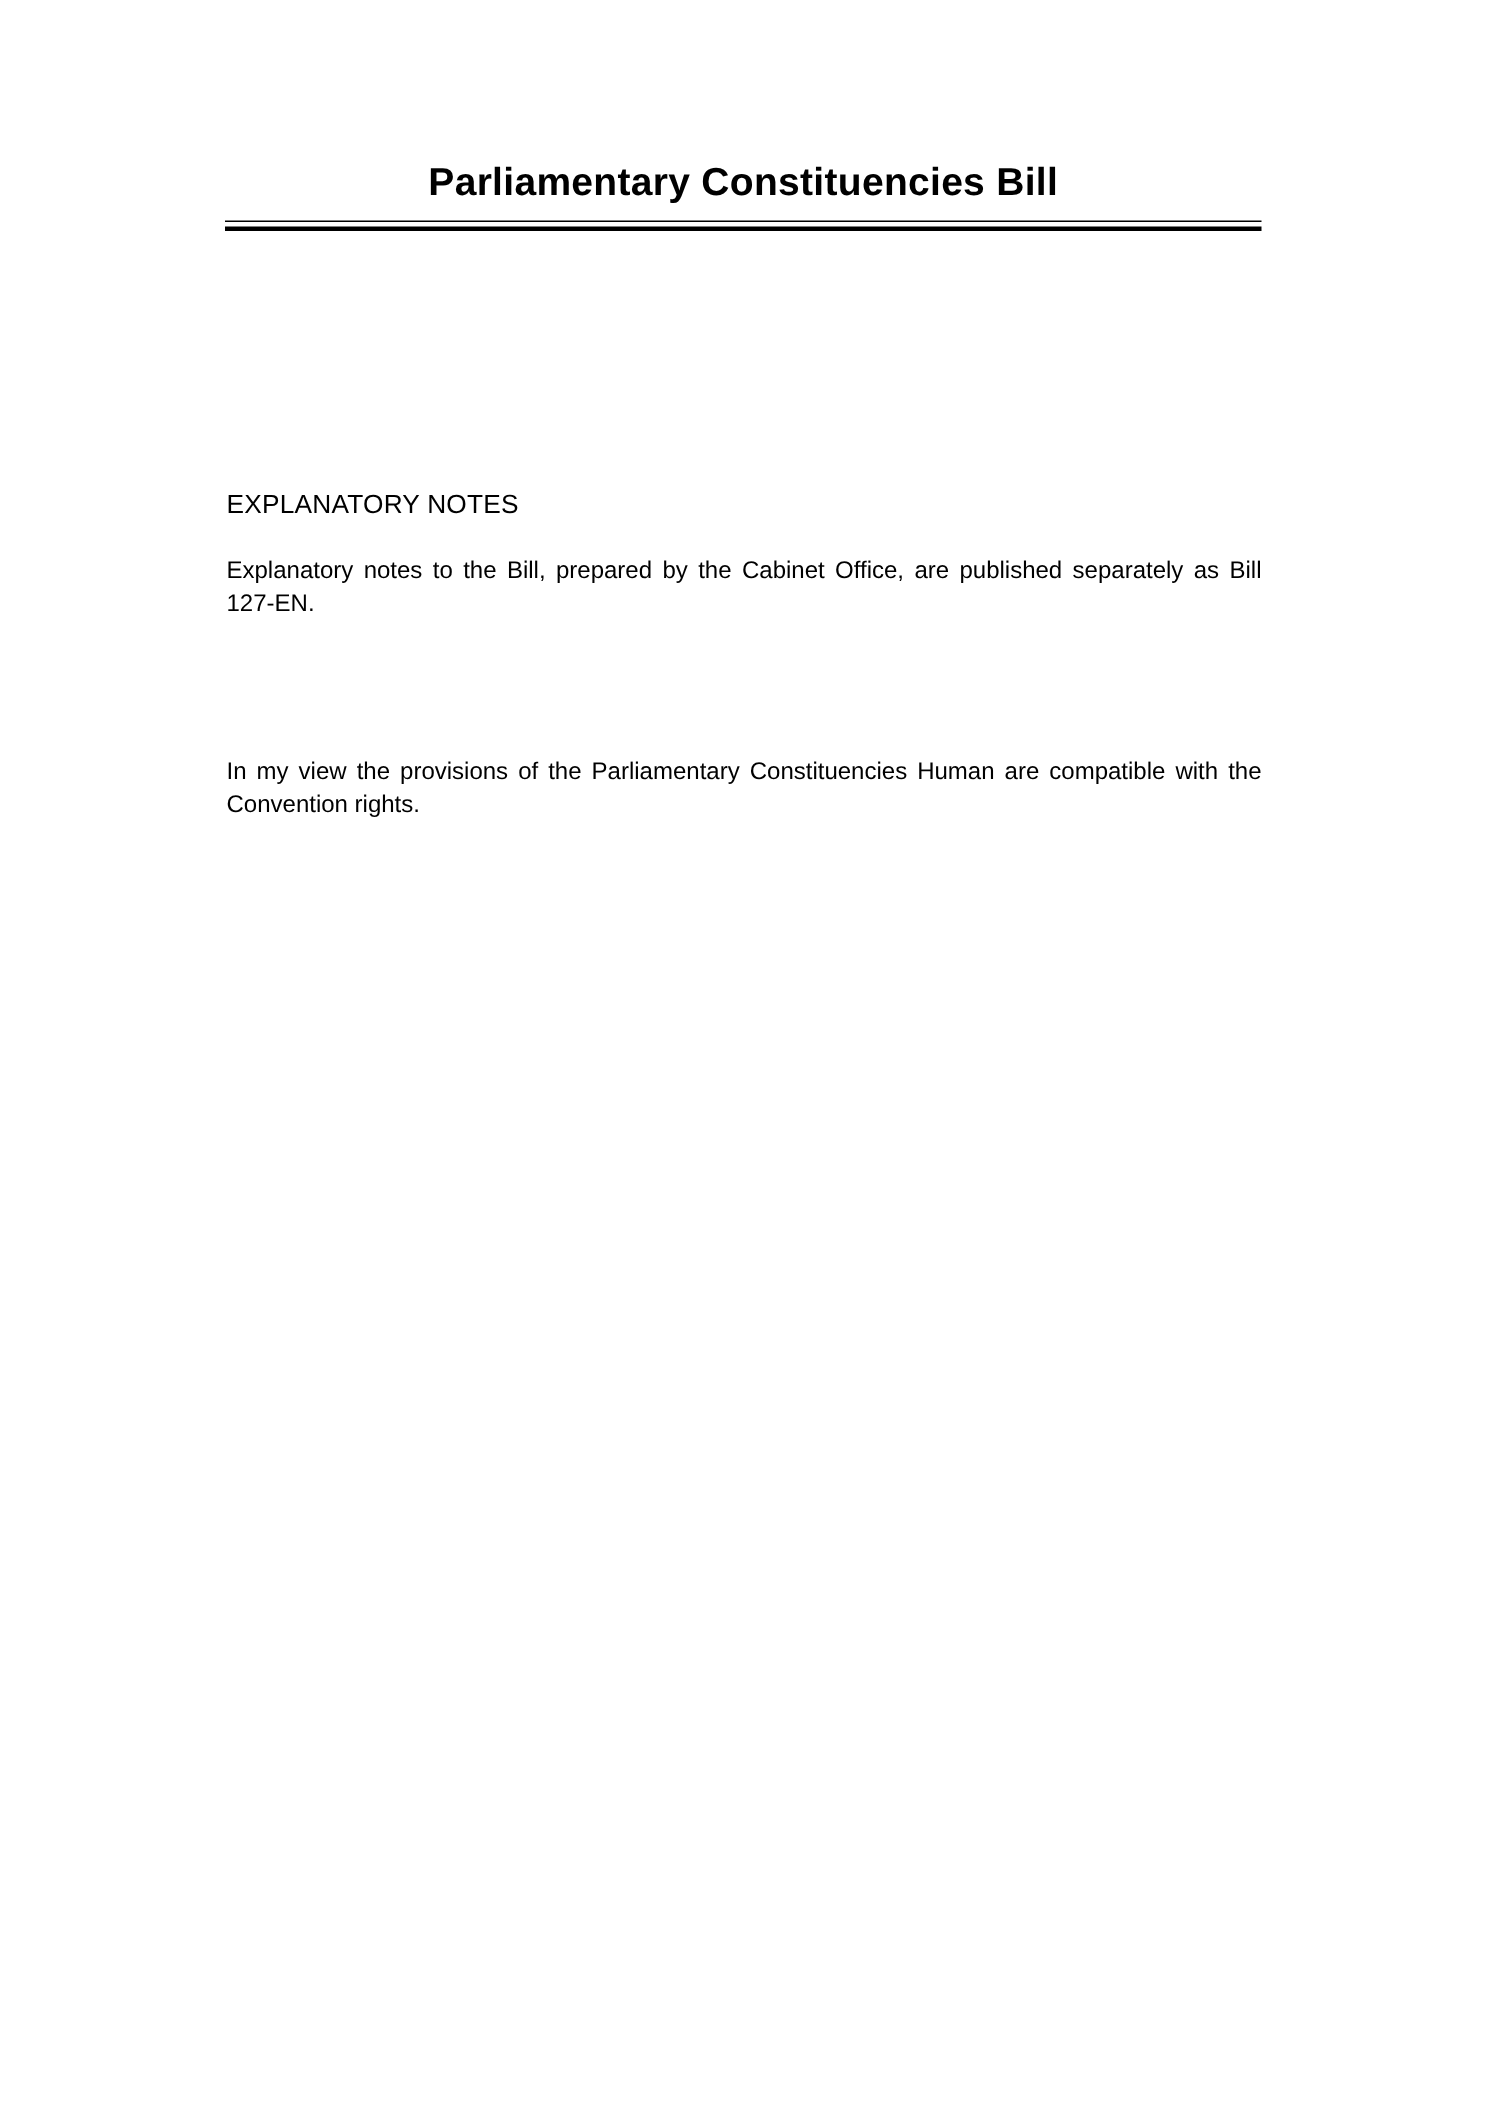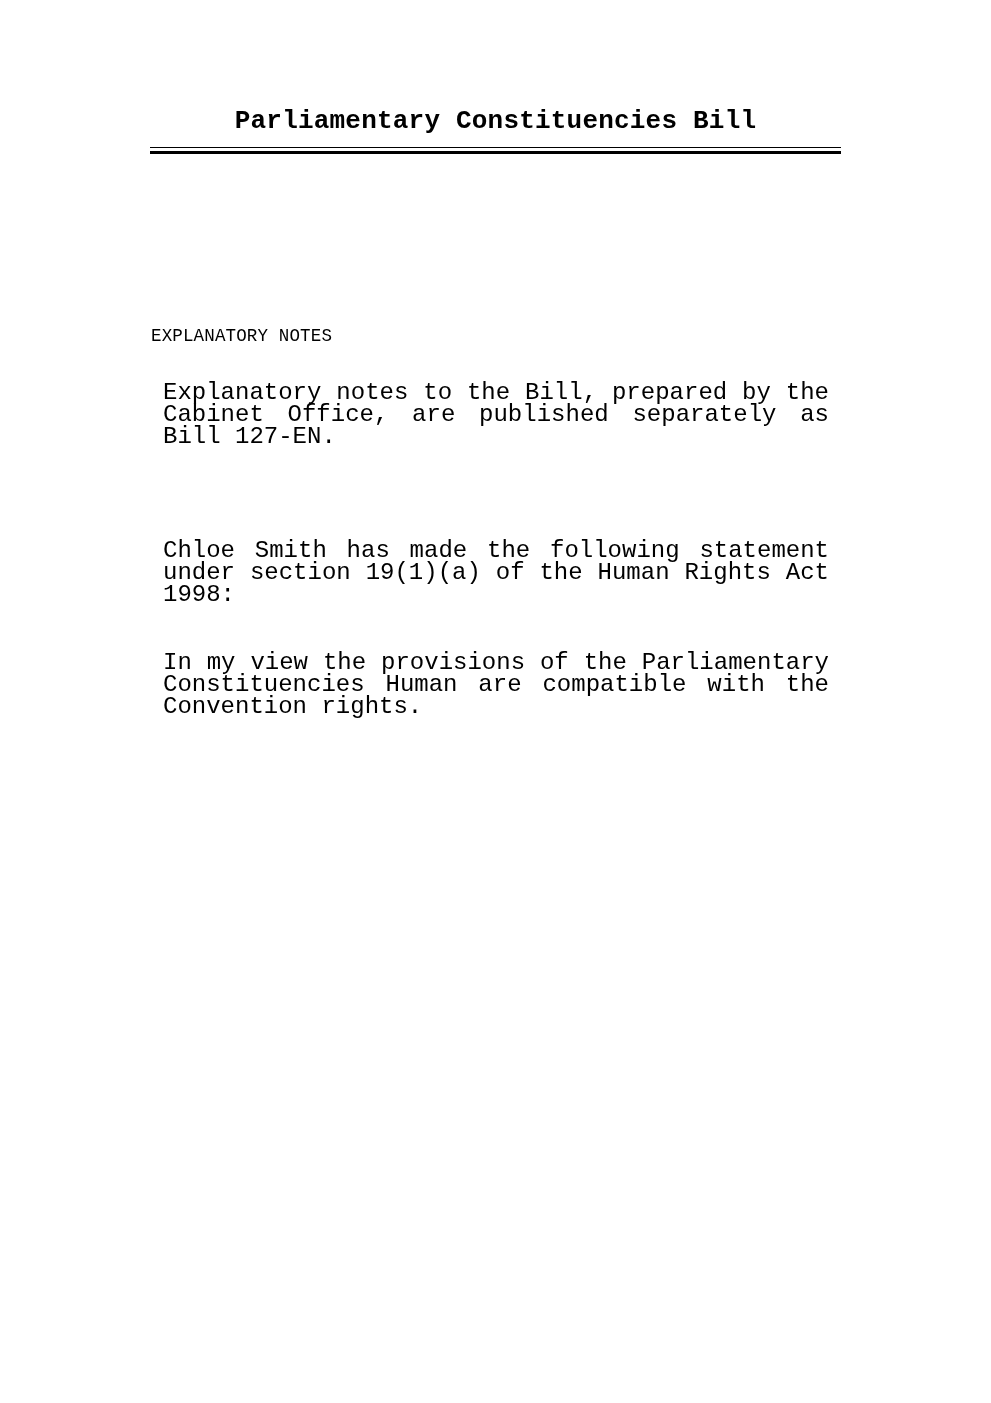--- a/index.html
+++ b/index.html
@@ -7,21 +7,21 @@
     padding: 0;
     background: #ffffff;
   }
   .page {
     position: relative;
     width: 991px;
     height: 1196px;
     background: #ffffff;
     margin: 0 auto;
     overflow: hidden;
-    font-family: Liberation Mono, monospace;
+    font-family: Liberation Sans, sans-serif;
     color: #000000;
     -webkit-font-smoothing: antialiased;
   }
 
   
   .title-block {
     position: absolute;
     left: 150px;
     top: 104px;
     width: 691px;
@@ -60,23 +60,23 @@
     width: 690px;
   }
   .section-heading {
     font-size: 17.5px;
     line-height: 22px;
     margin: 0;
     font-weight: normal;
     letter-spacing: 0.15px;
   }
   .para {
-    font-size: 24px;
+    font-size: 16px;
     line-height: 22px;
-    margin: 12px;
+    margin: 0;
     text-align: justify;
     text-justify: inter-word;
     hyphens: manual;
   }
   .sp-after-heading-1 { height: 23px; }
   .sp-after-para-1    { height: 45px; }
   .sp-after-heading-2 { height: 23px; }
   .sp-between-paras   { height: 22px; }
 
   
@@ -114,21 +114,20 @@
 
     <div class="sp-after-heading-1"></div>
 
     <p class="para">Explanatory notes to the Bill, prepared by the Cabinet Office, are published separately as Bill 127-EN.</p>
 
     <div class="sp-after-para-1"></div>
 
 
     <div class="sp-after-heading-2"></div>
 
-    <p class="para">Chloe Smith has made the following statement under section 19(1)(a) of the Human Rights Act 1998:</p>
 
     <div class="sp-between-paras"></div>
 
     <p class="para">In my view the provisions of the Parliamentary Constituencies Human are compatible with the Convention rights.</p>
 
   </div>
 
   <div class="footer">
     <span class="footer-left">Bill 127</span>
     <span class="footer-right">58/1</span>

